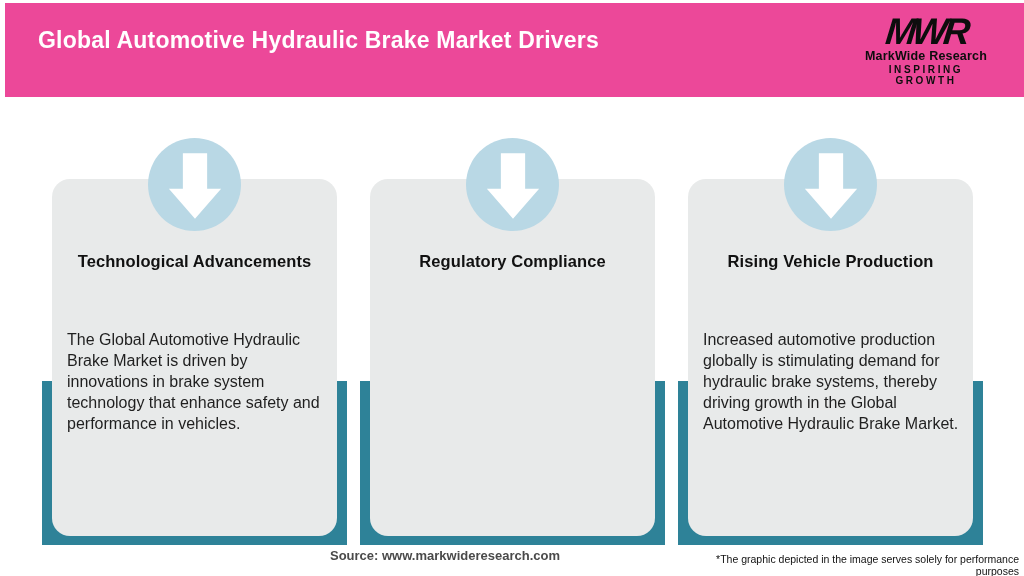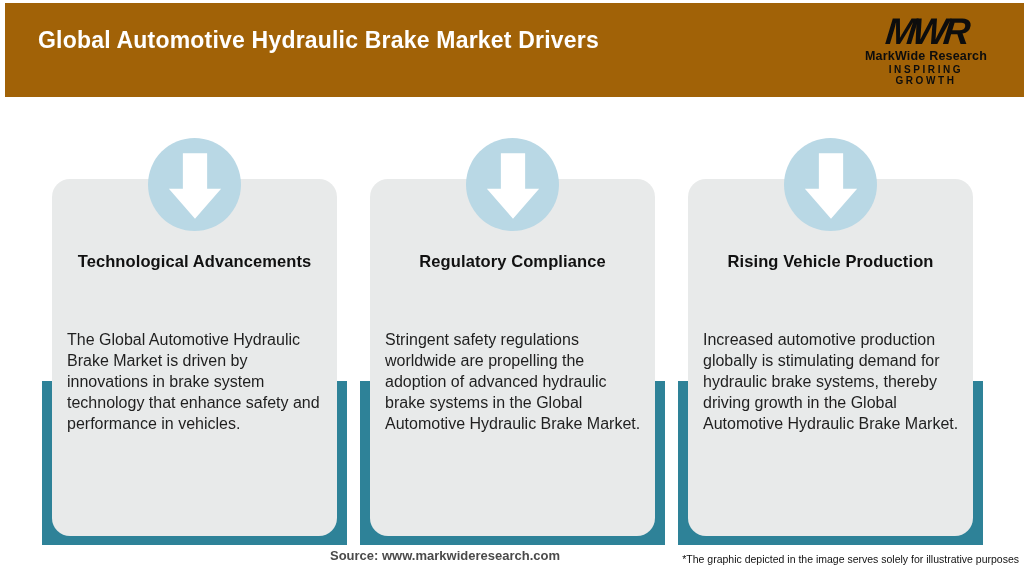--- a/index.html
+++ b/index.html
@@ -3,21 +3,21 @@
 <meta charset="utf-8">
 <style>
   html,body{margin:0;padding:0;background:#ffffff;}
   #canvas{
     position:relative;width:1024px;height:576px;background:#ffffff;
     overflow:hidden;font-family:"Liberation Sans", sans-serif;
   }
   
   .header{
     position:absolute;left:5px;top:3px;right:0;height:94px;
-    background:#a16207;
+    background:#ec4899;
   }
   .header-title{
     position:absolute;left:33px;top:24px;
     color:#ffffff;font-size:23px;font-weight:bold;letter-spacing:0.2px;
   }
   .logo{
     position:absolute;right:28px;top:10px;width:140px;text-align:center;color:#0d0d0d;
   }
   .logo-monogram{
     font-size:37px;font-weight:800;font-style:italic;letter-spacing:-4px;
@@ -88,31 +88,30 @@
 
   <div class="card-group group-2">
     <div class="card-backing"></div>
     <div class="card"></div>
     <div class="arrow-circle">
       <svg width="56" height="68" viewBox="0 0 60 70" aria-hidden="true">
         <polygon points="17,0 43,0 43,38 58,38 30,70 2,38 17,38" fill="#ffffff"></polygon>
       </svg>
     </div>
     <div class="card-title">Regulatory Compliance</div>
-    <div class="card-body">Stringent safety regulations worldwide are propelling the adoption of advanced hydraulic brake systems in the Global Automotive Hydraulic Brake Market.</div>
   </div>
 
   <div class="card-group group-3">
     <div class="card-backing"></div>
     <div class="card"></div>
     <div class="arrow-circle">
       <svg width="56" height="68" viewBox="0 0 60 70" aria-hidden="true">
         <polygon points="17,0 43,0 43,38 58,38 30,70 2,38 17,38" fill="#ffffff"></polygon>
       </svg>
     </div>
     <div class="card-title">Rising Vehicle Production</div>
     <div class="card-body">Increased automotive production globally is stimulating demand for hydraulic brake systems, thereby driving growth in the Global Automotive Hydraulic Brake Market.</div>
   </div>
 
   <div class="source-line">Source: www.markwideresearch.com</div>
-  <div class="disclaimer">*The graphic depicted in the image serves solely for illustrative purposes</div>
+  <div class="disclaimer">*The graphic depicted in the image serves solely for performance purposes</div>
 
 </div>
 
 </body></html>

